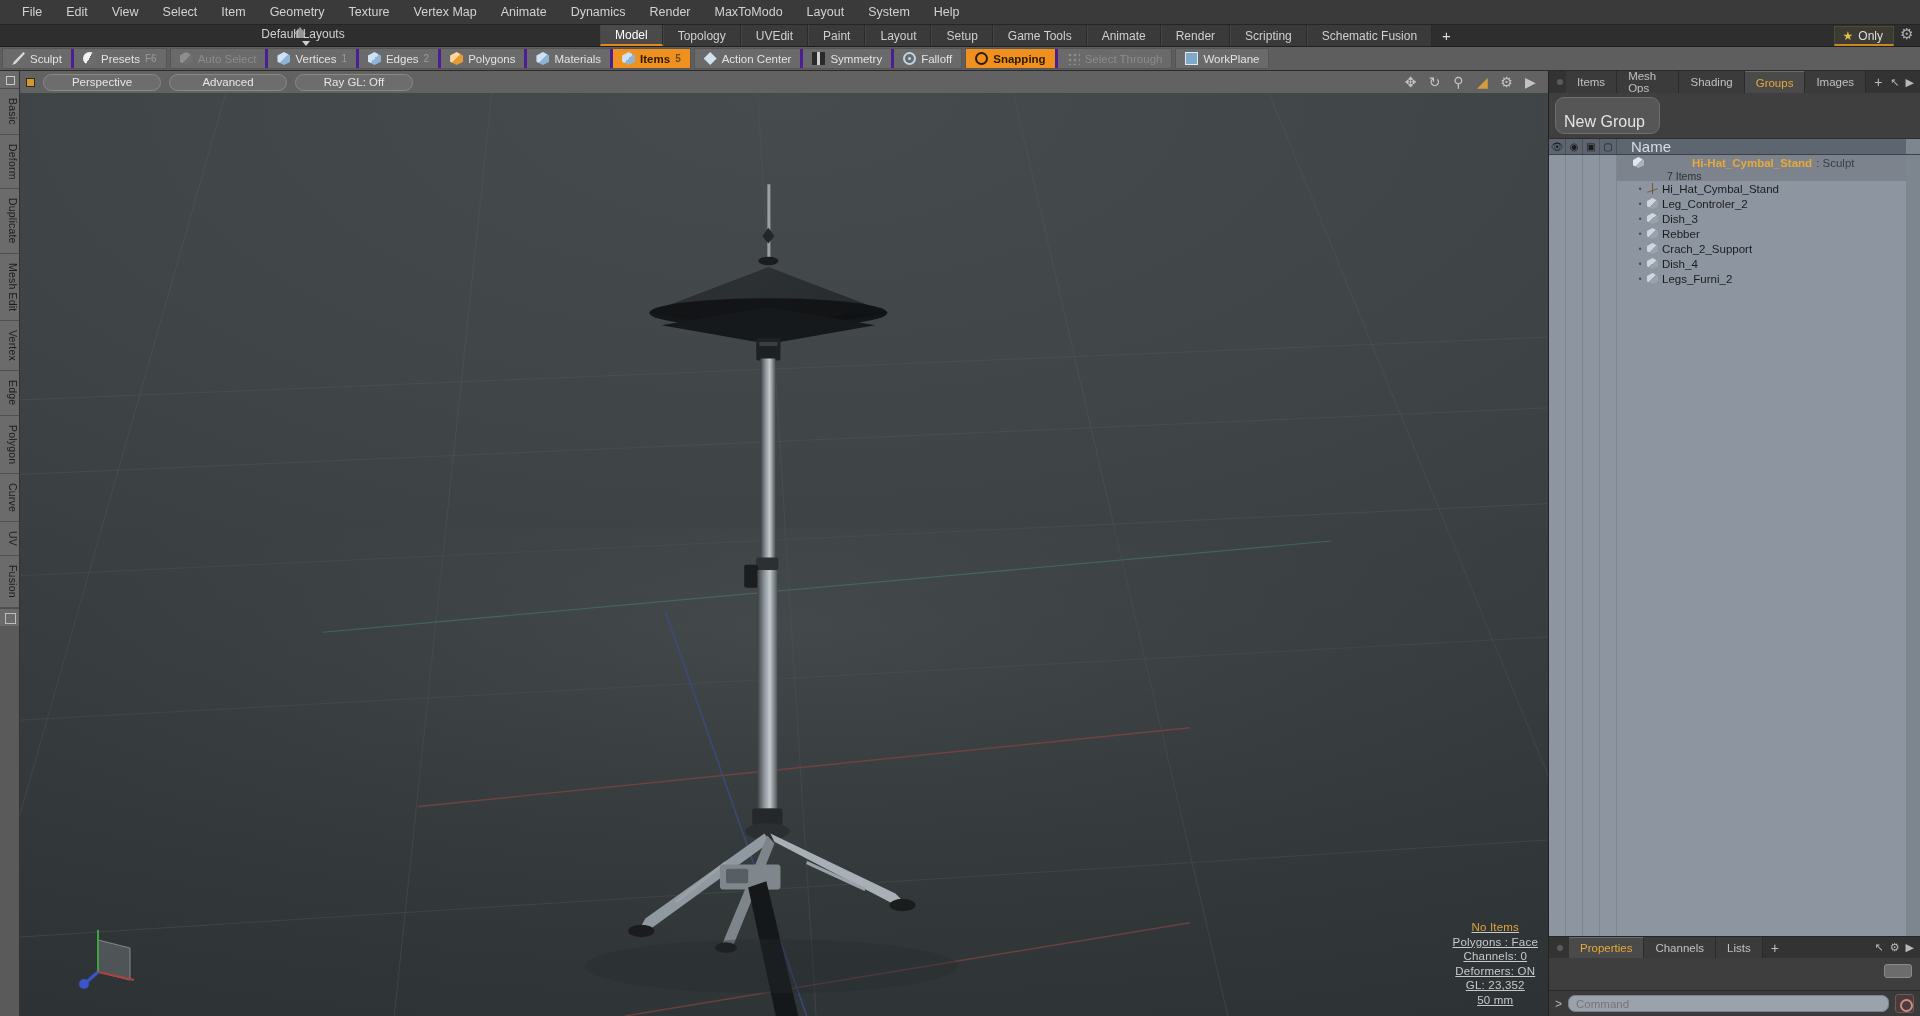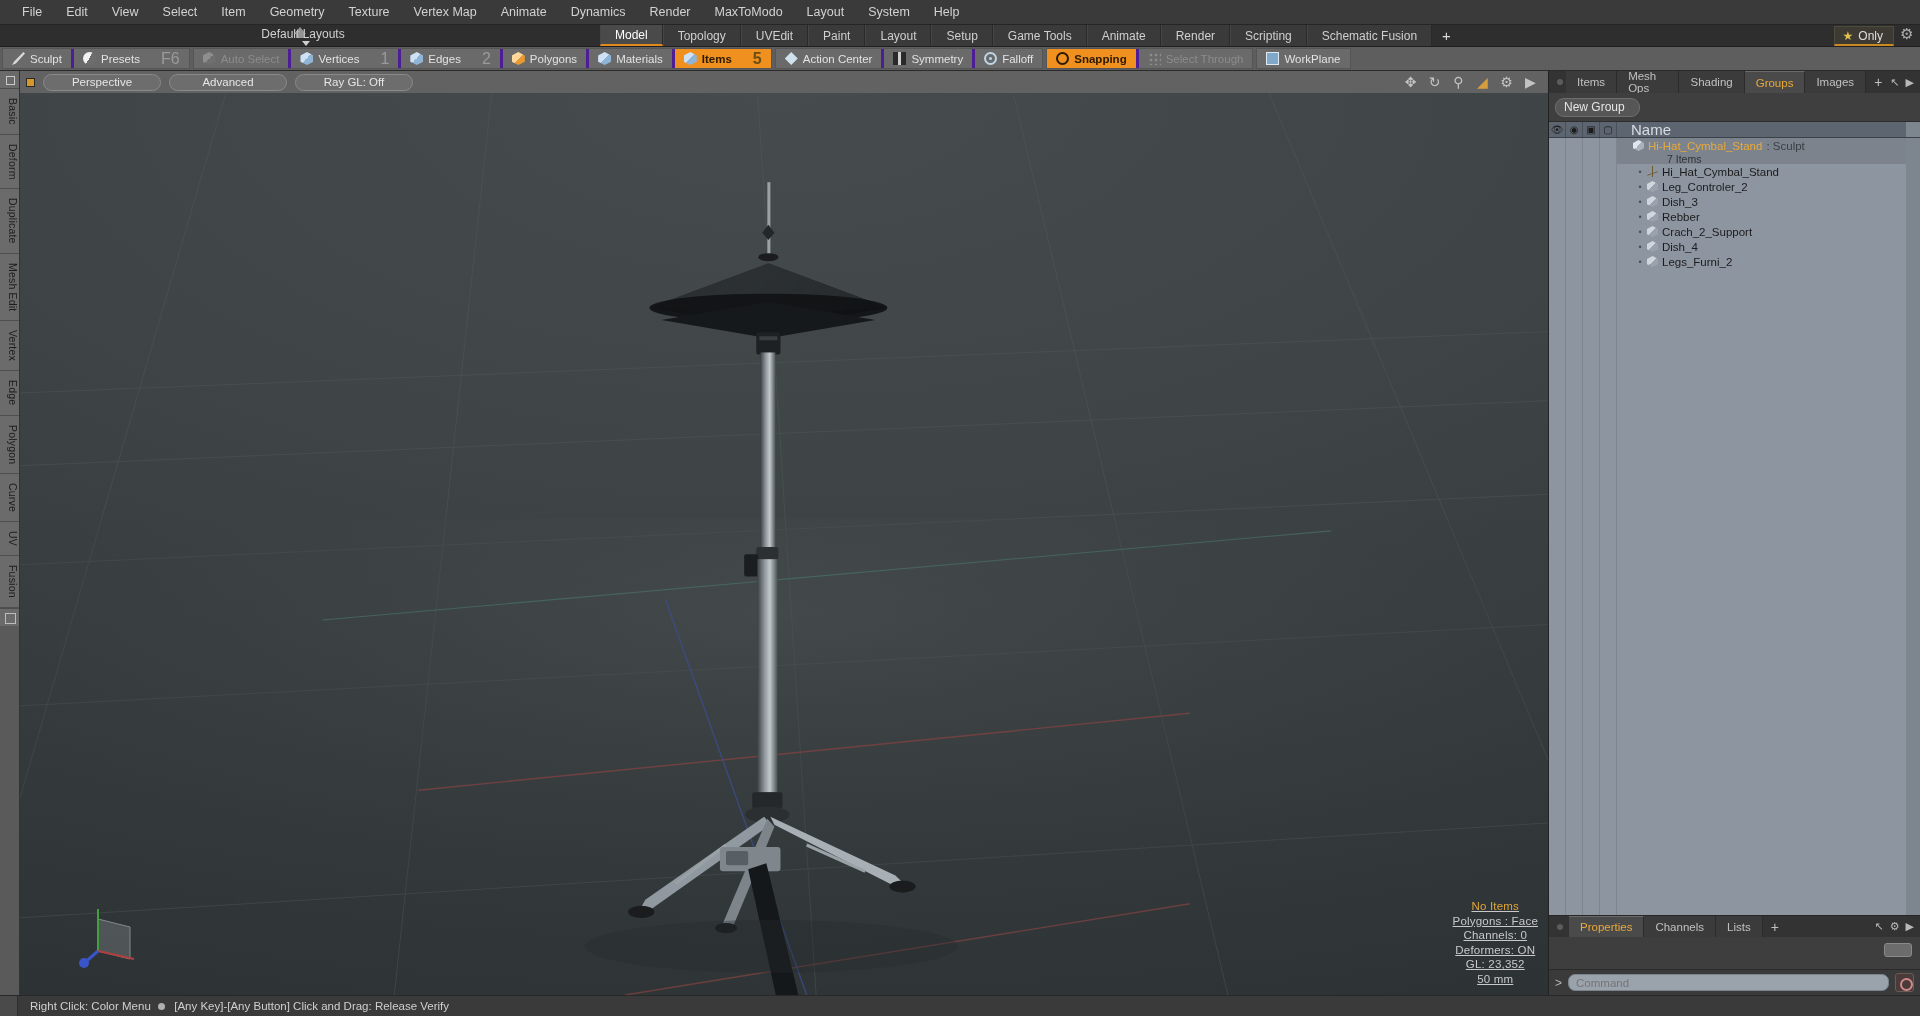--- a/index.html
+++ b/index.html
@@ -66,21 +66,21 @@
     flex: 0 0 24px; border-bottom: 1px solid #2a2a2a; padding: 0 2px;
   }
   .tgroup { display: flex; align-items: stretch; background: #6a6a6a; border: 1px solid #555; margin: 1px 3px 1px 0; }
   .tbtn {
     display: flex; align-items: center; gap: 5px; padding: 0 9px; font-size: 11.5px;
     color: #e2e2e2; border-right: 3px solid #4c1d95; white-space: nowrap;
   }
   .tbtn:last-child { border-right: none; }
   .tbtn.on { background: #f0901f; color: #2a1a00; font-weight: bold; }
   .tbtn.dim { color: #8c8c8c; }
-  .tnum { font-size: 16px; color: #9a9a9a; margin-left: 16px; }
+  .tnum { font-size: 10px; color: #9a9a9a; margin-left: 0; }
   .tbtn.on .tnum { color: #6b4c11; }
   .ic { width: 13px; height: 13px; display: inline-block; position: relative; flex: 0 0 13px; }
   .ic-cube { background: linear-gradient(135deg,#cfe2f5 0 50%, #8fb4d6 50% 100%); clip-path: polygon(50% 0,100% 27%,100% 75%,50% 100%,0 75%,0 27%); }
   .ic-cube.orange { background: linear-gradient(135deg,#ffd79a 0 50%, #e89a33 50% 100%); }
   .ic-cube.dimc { background: linear-gradient(135deg,#8e8e8e 0 50%, #6f6f6f 50% 100%); }
   .ic-pen { background: #d8d8d8; clip-path: polygon(0 100%, 18% 72%, 88% 0, 100% 12%, 30% 88%); }
   .ic-sphere { border-radius: 50%; background: linear-gradient(120deg,#f2f2f2 0 48%, #6d6d6d 48% 100%); }
   .ic-target { border-radius: 50%; border: 2px solid #bcd6e8; }
   .ic-target::after { content:""; position:absolute; left:3px; top:3px; width:3px;height:3px;border-radius:50%;background:#bcd6e8; }
   .ic-diamond { background: #cfe2ee; clip-path: polygon(50% 0,100% 50%,50% 100%,0 50%); }
@@ -135,37 +135,37 @@
   .rp-tabdot::after{content:"";width:6px;height:6px;border-radius:50%;background:#5c5c5c;}
   .rtab { font-size: 11.5px; color: #c0c0c0; padding: 0 11px; display: flex; align-items: center; background: #3b3b3b; border-right: 1px solid #2b2b2b; }
   .rtab.active { background: #4a4a4a; color: #e8a93a; border-top: 1px solid #6a6a6a; }
   .rtab.plus { background: #333; border: none; font-size: 14px; padding: 0 8px; }
   .rp-tabright { margin-left: auto; display: flex; align-items: center; gap: 6px; padding-right: 6px; }
   .tiny-ic { font-size: 11px; color: #b9b9b9; }
 
   .grpbtn-row { background: #3f3f3f; padding: 4px 6px; border-bottom: 1px solid #2d2d2d; }
   .grpbtn {
     display:inline-block; background: #565656; border: 1px solid #6e6e6e; border-radius: 9px;
-    font-size: 12px; color: #e4e4e4; padding: 1px 14px 2px 8px;
+    font-size: 16px; color: #e4e4e4; padding: 15px 14px 2px 8px;
   }
 
   .tree-head { display: flex; align-items: stretch; height: 16px; background: #5d6570; border-bottom: 1px solid #3b4149; flex:0 0 16px; }
   .th-col { width: 17px; border-right: 1px solid #49505a; display:flex;align-items:center;justify-content:center; font-size:10px; color:#1b1b1b;}
   .th-name { flex: 1; font-size: 15px; color: #d8dde3; display: flex; align-items: center; padding-left: 14px; }
   .th-scroll { width: 14px; background: #7d858e; }
 
   .tree { flex: 1; background: #8d95a0; overflow: hidden; position: relative; display:flex; }
   .tree-gutters { width: 68px; flex:0 0 68px; display:flex; background:#8d95a0; }
   .tg { width: 17px; border-right: 1px solid #7d858e; }
   .tree-main { flex: 1; position: relative; }
   .trow { display: flex; align-items: center; height: 15px; font-size: 11.5px; color: #1c1c1c; padding-left: 16px; }
   .trow.sel { background: #7c838d; }
   .grp-hdr { height: 15px; }
   .grp-sub { height: 11px; font-size: 10.5px; color: #2f3338; padding-left: 50px; background: #7c838d; display:flex; align-items:center;}
-  .gname { color: #e8a93a; font-weight: normal; }
+  .gname { color: #e8a93a; font-weight: bold; margin-left: 44px; }
   .gtype { color: #3a3f45; margin-left: 4px; }
   .ti-cube { width: 11px; height: 11px; margin-right: 4px; flex:0 0 11px;
     background: linear-gradient(135deg,#cfd6dd 0 50%, #9aa3ad 50% 100%);
     clip-path: polygon(50% 0,100% 27%,100% 75%,50% 100%,0 75%,0 27%); }
   .ti-cube.outline { background: linear-gradient(135deg,#dfe6ee 0 50%, #aab3bd 50% 100%); }
   .ti-loc { width: 11px; height: 11px; margin-right: 4px; flex:0 0 11px; position:relative;}
   .ti-loc::before{content:"";position:absolute;left:5px;top:0;width:1px;height:11px;background:#6e5a33;}
   .ti-loc::after{content:"";position:absolute;left:0;top:7px;width:11px;height:1px;background:#6e5a33;transform:rotate(-20deg);}
   .tw { width: 14px; flex:0 0 14px; color:#4a5058; font-size: 9px; text-align:center;}
   .tree-right { width: 14px; background: #7d858e; flex:0 0 14px; }
@@ -561,22 +561,14 @@
         </div>
         <div class="cmdbar">
           <span class="cmd-gt">&gt;</span>
           <input class="cmd-input" placeholder="Command" style="">
           <span class="rec-btn"></span>
         </div>
       </div>
     </div>
   </div>
 
-  <div class="statusbar">
-    <div class="sb-grip"></div>
-    <div class="sb-text">
-      <span>Right Click: Color Menu</span>
-      <span class="sb-dot"></span>
-      <span>[Any Key]-[Any Button] Click and Drag: Release Verify</span>
-    </div>
-  </div>
 
 </div>
 
 </body></html>

